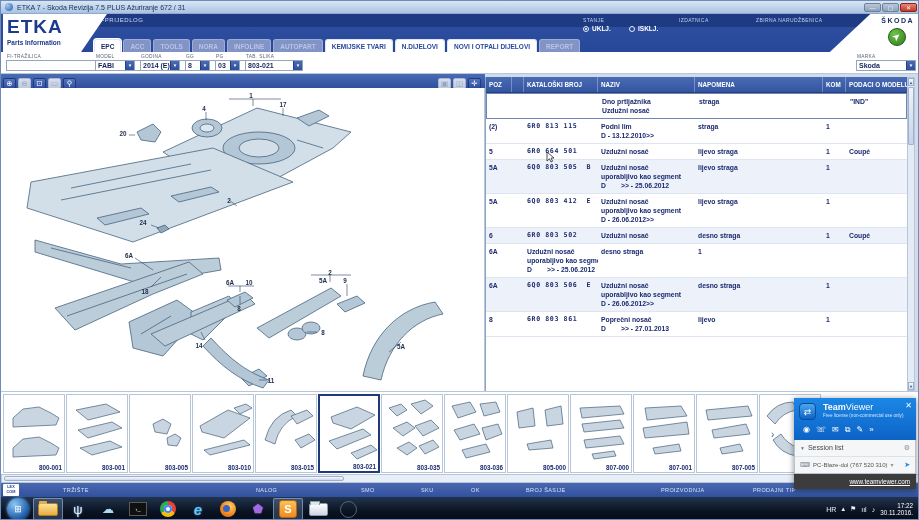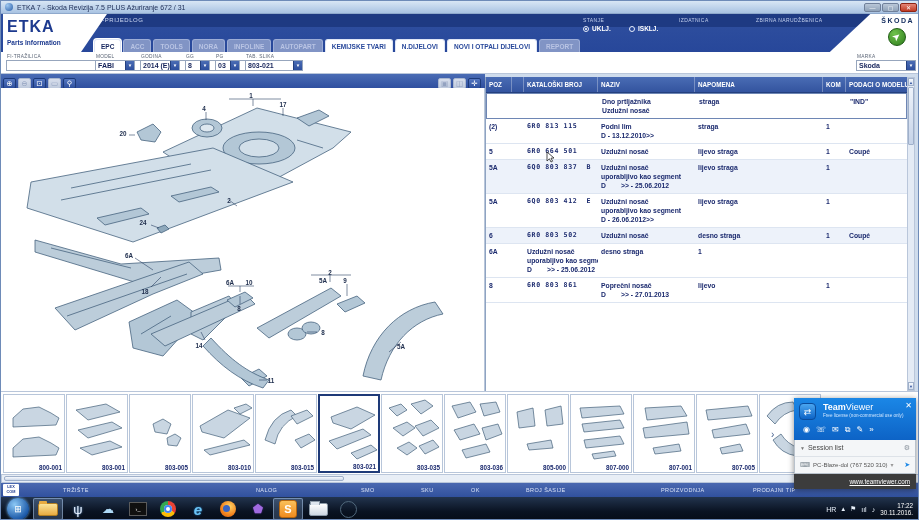--- a/index.html
+++ b/index.html
@@ -17,21 +17,21 @@
   .winbtn{width:17px;height:9px;font-size:6px;line-height:8px;text-align:center;color:#fff;
     background:linear-gradient(#b9c7d8,#8fa2b8);border:1px solid #70809a;border-radius:2px;}
   .winbtn.close{background:linear-gradient(#e58677,#bf3a24);border-color:#8d2415;}
 
   
   #header{position:absolute;left:0;top:13px;width:919px;height:38px;background:linear-gradient(#30509f,#27479a);}
   #topstrip{position:absolute;left:80px;top:0;width:839px;height:13px;background:#1e3a82;}
   #fi-prijedlog{position:absolute;left:95px;top:3px;font-size:6px;color:#cdd8f2;letter-spacing:.5px;}
   #logo{position:absolute;left:2px;top:0;width:78px;height:38px;background:#fff;padding:2px 4px 0 4px;}
   #logo:after{content:"";position:absolute;left:78px;top:0;border-top:38px solid #fff;border-right:26px solid transparent;}
-  #logo-etka{font-size:16px;font-weight:bold;color:#1d3a8f;letter-spacing:1px;line-height:22px;font-family:"Liberation Sans",sans-serif;}
+  #logo-etka{font-size:19px;font-weight:bold;color:#1d3a8f;letter-spacing:1px;line-height:22px;font-family:"Liberation Sans",sans-serif;}
   #logo-sub{font-size:6.5px;font-weight:bold;color:#1d3a8f;margin-top:1px;}
   .hlabel{position:absolute;font-size:5px;color:#c3d0ee;letter-spacing:.4px;}
   .radio-row{position:absolute;display:flex;align-items:center;gap:3px;color:#fff;font-size:6.5px;font-weight:bold;}
   .radio{width:6px;height:6px;border-radius:50%;border:1px solid #e8eefb;background:#27479a;position:relative;}
   .radio.sel:after{content:"";position:absolute;left:1px;top:1px;width:2px;height:2px;border-radius:50%;background:#fff;}
   
   #wedge{position:absolute;right:0;top:0;width:92px;height:38px;background:#fff;
     clip-path:polygon(46% 0,100% 0,100% 100%,2% 100%);}
   #skoda-name{position:absolute;right:6px;top:3px;font-size:7px;font-weight:bold;color:#173061;letter-spacing:1.5px;}
   #skoda-logo{position:absolute;right:14px;top:14px;width:18px;height:18px;border-radius:50%;
@@ -412,21 +412,21 @@
           <div class="tcell">
             <div class="nline">Uzdužni nosač</div>
           </div>
           <div class="tcell">lijevo straga</div>
           <div class="tcell">1</div>
           <div class="tcell">Coupé</div>
         </div>
         <div class="trow alt">
           <div class="tcell">5A</div>
           <div class="tcell"></div>
-          <div class="tcell part">6Q0 803 837  B</div>
+          <div class="tcell part">6Q0 803 505  B</div>
           <div class="tcell">
             <div class="nline">Uzdužni nosač</div>
             <div class="nline">uporabljivo kao segment</div>
             <div class="nline">D        &gt;&gt; - 25.06.2012</div>
           </div>
           <div class="tcell">lijevo straga</div>
           <div class="tcell">1</div>
           <div class="tcell"></div>
         </div>
         <div class="trow">
@@ -453,20 +453,33 @@
           <div class="tcell">1</div>
           <div class="tcell">Coupé</div>
         </div>
         <div class="trow">
           <div class="tcell">6A</div>
           <div class="tcell"></div>
           <div class="tcell">
             <div class="nline">Uzdužni nosač</div>
             <div class="nline">uporabljivo kao segment</div>
             <div class="nline">D        &gt;&gt; - 25.06.2012</div>
+          </div>
+          <div class="tcell">desno straga</div>
+          <div class="tcell">1</div>
+          <div class="tcell"></div>
+        </div>
+        <div class="trow alt">
+          <div class="tcell">6A</div>
+          <div class="tcell"></div>
+          <div class="tcell part">6Q0 803 506  E</div>
+          <div class="tcell">
+            <div class="nline">Uzdužni nosač</div>
+            <div class="nline">uporabljivo kao segment</div>
+            <div class="nline">D - 26.06.2012&gt;&gt;</div>
           </div>
           <div class="tcell">desno straga</div>
           <div class="tcell">1</div>
           <div class="tcell"></div>
         </div>
         <div class="trow">
           <div class="tcell">8</div>
           <div class="tcell"></div>
           <div class="tcell part">6R0 803 861</div>
           <div class="tcell">

